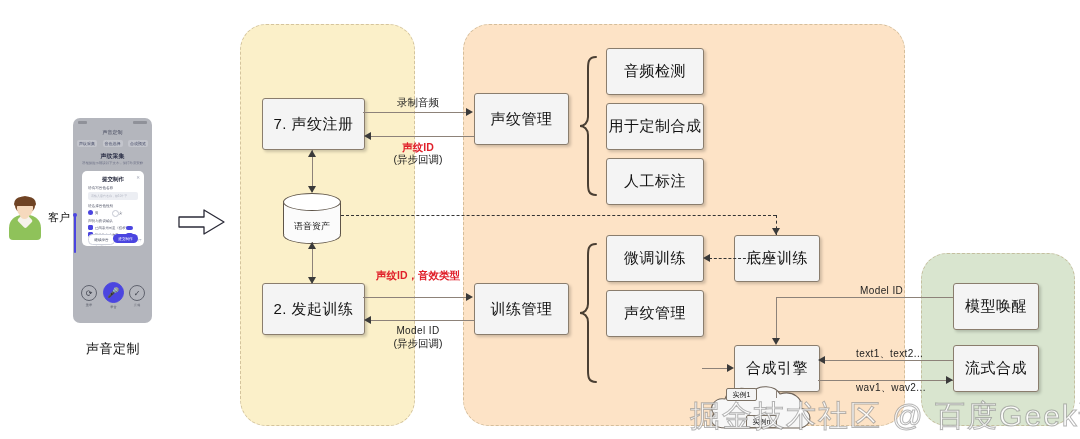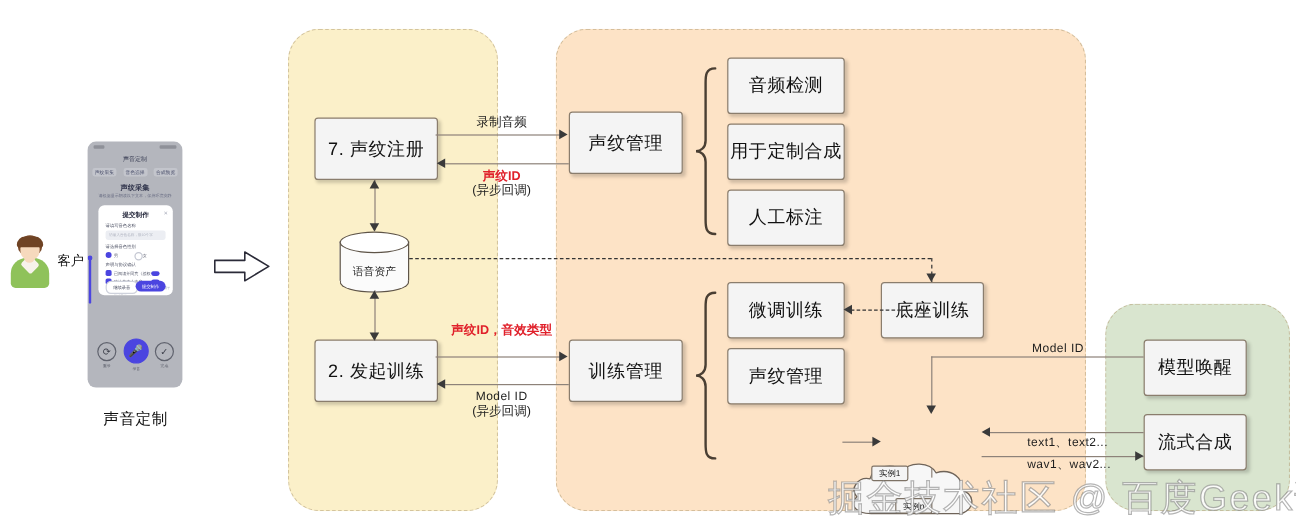--- a/index.html
+++ b/index.html
@@ -225,20 +225,21 @@
 
   <div class="node" id="n-tr-mgmt" style="left:474px;top:283px;width:93px;height:50px;">训练管理</div>
   <div class="node" id="n-audio-pre" style="left:606px;top:103px;width:96px;height:45px;">用于定制合成</div>
   <div class="node" id="n-manual-anno" style="left:606px;top:158px;width:96px;height:45px;">人工标注</div>
 
   <div class="node" id="n-finetune" style="left:606px;top:235px;width:96px;height:45px;text-align:right;">微调训练</div>
   <div class="node" id="n-manual-eval" style="left:606px;top:290px;width:96px;height:45px;">声纹管理</div>
 
   <div class="node" id="n-base-train" style="left:734px;top:235px;width:84px;height:45px;">底座训练</div>
 
+  <div class="node" id="n-synth-engine" style="left:734px;top:345px;width:84px;height:45px;">合成引擎</div>
 
   <div class="node" id="n-model-wake" style="left:953px;top:283px;width:84px;height:45px;">模型唤醒</div>
   <div class="node" id="n-stream-synth" style="left:953px;top:345px;width:84px;height:45px;">流式合成</div>
 
   <div id="cloud">
     <svg width="125" height="57" viewBox="0 0 125 57">
       <path d="M26,46 C12,46 8,38 14,32 C8,25 15,15 25,17 C28,6 45,3 52,11
                C58,2 75,3 80,12 C93,8 104,17 100,26 C112,28 114,42 101,46 Z" fill="#f7f7f7" stroke="#6f6459" stroke-width="1.1" stroke-linejoin="round"></path>
     </svg>
     <div class="inst" style="left:26px;top:6px;width:29px;height:11px;">实例1</div>
@@ -295,21 +296,21 @@
   <div class="ln h" style="left:702px;top:368px;width:26px;"></div>
   <div class="arrowhead ar-right" style="left:727px;top:364px;"></div>
 
   <div class="ln h" style="left:776px;top:297px;width:177px;"></div>
   <div class="ln v" style="left:776px;top:297px;height:46px;"></div>
   <div class="arrowhead ar-down" style="left:772px;top:338px;"></div>
   <div class="elabel lat" style="left:860px;top:285px;width:70px;text-align:left;">Model ID</div>
 
   <div class="ln h" style="left:824px;top:360px;width:129px;"></div>
   <div class="arrowhead ar-left" style="left:818px;top:356px;"></div>
-  <div class="elabel lat" style="left:856px;top:364px;width:86px;text-align:left;">text1、text2...</div>
+  <div class="elabel lat" style="left:856px;top:348px;width:86px;text-align:left;">text1、text2...</div>
 
   <div class="ln h" style="left:818px;top:380px;width:135px;"></div>
   <div class="arrowhead ar-right" style="left:946px;top:376px;"></div>
   <div class="elabel lat" style="left:856px;top:382px;width:86px;text-align:left;">wav1、wav2...</div>
 
   <div class="ln v" style="left:776px;top:390px;height:8px;"></div>
 
   <div id="watermark">掘金技术社区 @ 百度Geek说</div>
 
 </div>

